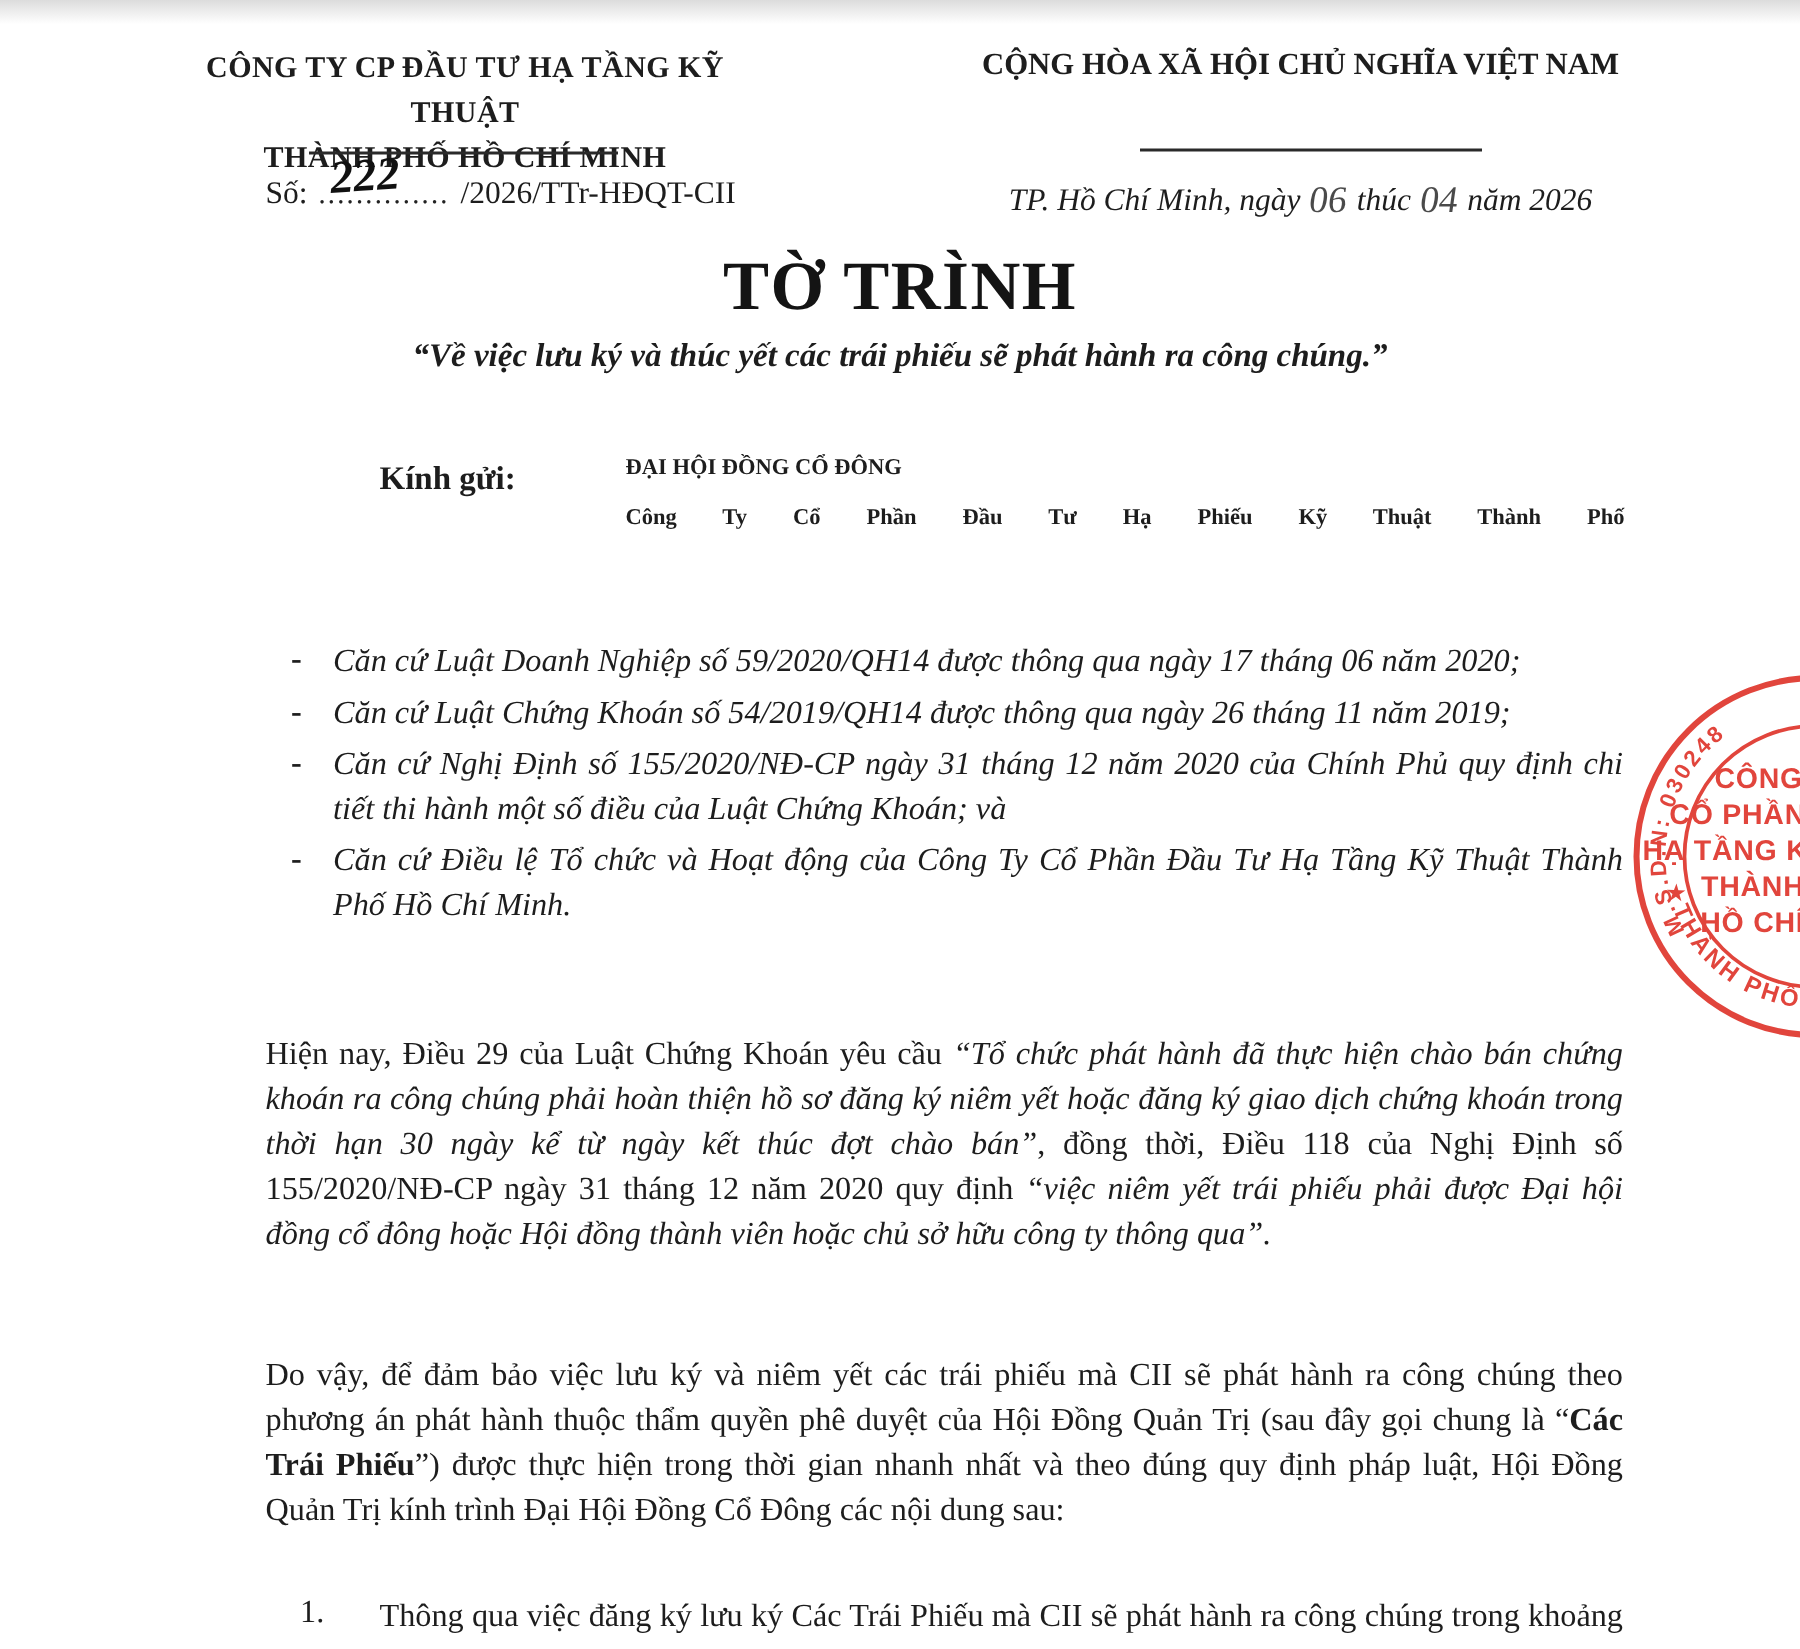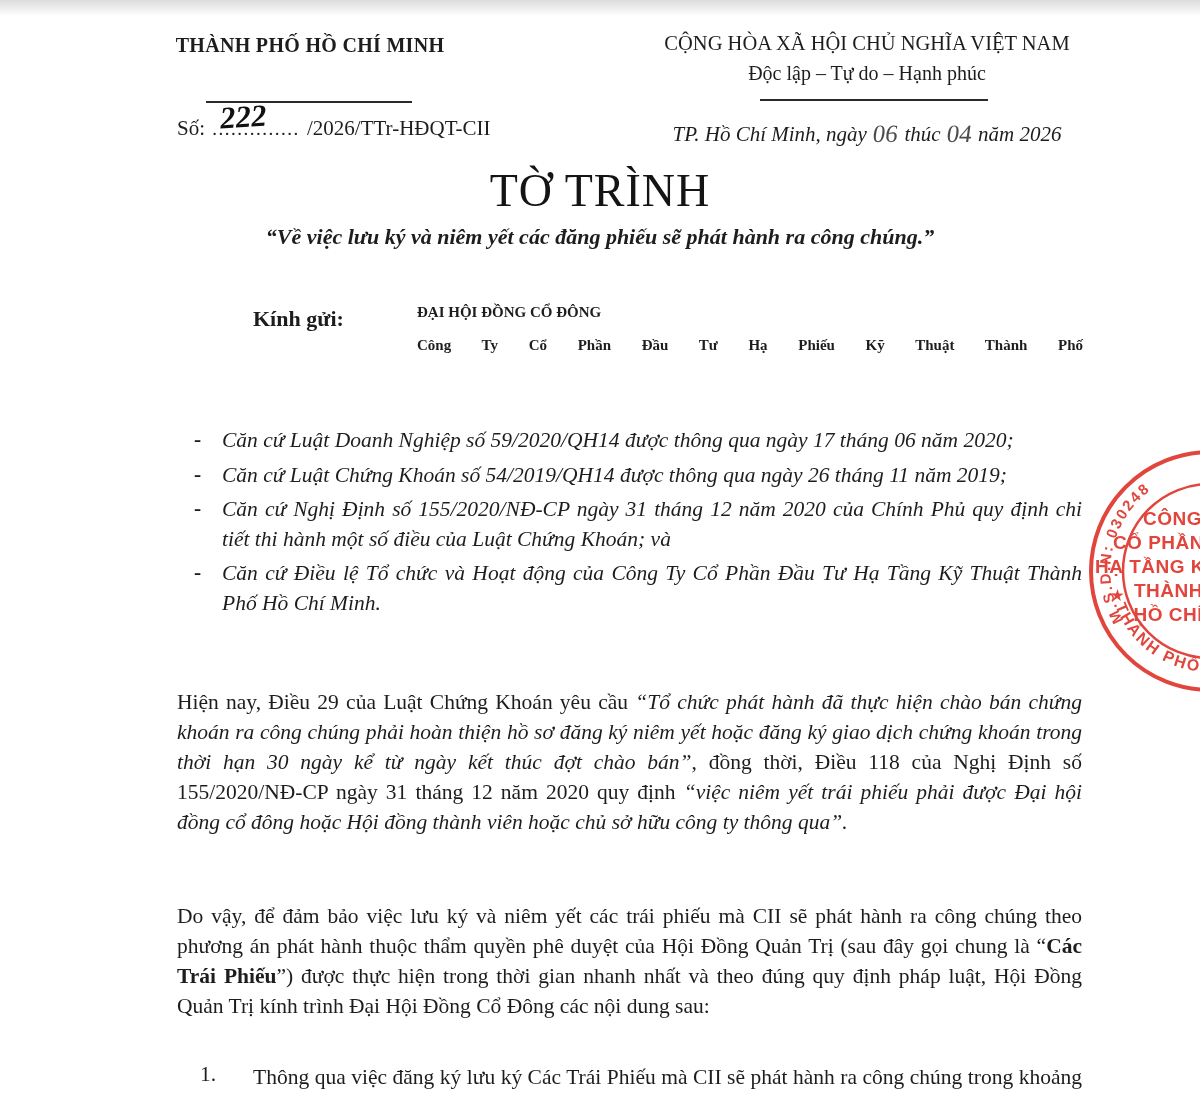--- a/index.html
+++ b/index.html
@@ -7,41 +7,41 @@
     width:1200px;height:1099px;position:relative;overflow:hidden;
     background:#ffffff;color:#1d1d1d;
     font-family:"Liberation Serif","DejaVu Serif",serif;
     -webkit-font-smoothing:antialiased;
   }
   .topband{position:absolute;top:0;left:0;width:1200px;height:16px;
     background:linear-gradient(#dcdcdc,#ffffff);}
   
   .header-left{position:absolute;left:105px;top:30px;width:410px;text-align:center;
     font-weight:bold;font-size:20px;line-height:30px;letter-spacing:.3px;}
-  .header-right{position:absolute;left:628px;top:28px;width:478px;text-align:center;font-weight:normal;}
+  .header-right{position:absolute;left:628px;top:28px;width:478px;text-align:center;font-weight:bold;}
   .header-right .l1{font-size:20.5px;line-height:30px;}
   .header-right .l2{font-size:20px;line-height:30px;}
   .rule{position:absolute;border-top:2px solid #2a2a2a;height:0;}
   .rule-left{left:206px;top:101px;width:206px;}
   .rule-right{left:760px;top:99px;width:228px;}
   
   .so-line{position:absolute;left:177px;top:116px;font-size:21px;white-space:nowrap;}
   .so-label{font-weight:normal;}
   .dotwrap{display:inline-block;position:relative;margin:0 2px;}
   .dots{font-size:19px;letter-spacing:1.5px;color:#222;}
   .hw-so{position:absolute;left:8px;top:-17px;font-size:31px;font-weight:bold;font-style:italic;
     transform:rotate(-4deg);color:#111;}
   
   .date-line{position:absolute;left:628px;top:119px;width:478px;text-align:center;
     font-style:italic;font-size:21px;white-space:nowrap;}
   .hw{display:inline-block;font-size:25px;font-style:normal;opacity:.8;
     transform:skewX(-8deg) translateY(1px);margin:0 1px;}
   
   .title{position:absolute;top:164px;left:0;width:1200px;text-align:center;
-    font-size:46px;font-weight:normal;letter-spacing:1px;color:#141414;}
+    font-size:46px;font-weight:bold;letter-spacing:1px;color:#141414;}
   .subtitle{position:absolute;top:224px;left:0;width:1200px;text-align:center;
     font-size:22px;font-weight:bold;font-style:italic;}
   
   .recipient-label{position:absolute;left:253px;top:306px;font-size:22px;font-weight:bold;}
   .recipient{position:absolute;left:417px;top:296px;width:666px;font-size:15px;
     font-weight:bold;line-height:32.5px;}
   .recipient .just{text-align:justify;text-align-last:justify;}
   
   .legal{position:absolute;left:192px;top:426px;width:890px;}
   .legal-item{position:relative;padding-left:30px;font-style:italic;font-size:21.5px;
@@ -66,27 +66,27 @@
   .stamp .rimtext{font-size:15px;letter-spacing:2px;}
   .stamp .bottomtext{font-size:16px;letter-spacing:2px;}
   .stamp .centerline{font-size:19px;letter-spacing:.5px;}
 </style>
 </head>
 <body>
 
 <div class="topband"></div>
 
 <div class="header-left">
+  <div>CÔNG TY CP ĐẦU TƯ HẠ TẦNG KỸ THUẬT</div>
   <div>THÀNH PHỐ HỒ CHÍ MINH</div>
 </div>
 <div class="rule rule-left"></div>
 
 <div class="header-right">
   <div class="l1">CỘNG HÒA XÃ HỘI CHỦ NGHĨA VIỆT NAM</div>
-  <div class="l2">Độc lập – Tự do – Hạnh phúc</div>
 </div>
 <div class="rule rule-right"></div>
 
 <div class="so-line">
   <span class="so-label">Số:</span>
   <span class="dotwrap">
     <span class="dots">..............</span>
     <span class="hw-so">222</span>
   </span>
   <span>/2026/TTr-HĐQT-CII</span>
@@ -94,21 +94,21 @@
 
 <div class="date-line">
   <span>TP. Hồ Chí Minh, ngày</span>
   <span class="hw">06</span>
   <span>thúc</span>
   <span class="hw">04</span>
   <span>năm 2026</span>
 </div>
 
 <div class="title">TỜ TRÌNH</div>
-<div class="subtitle">“Về việc lưu ký và niêm yết các đăng phiếu sẽ phát hành ra công chúng.”</div>
+<div class="subtitle">“Về việc lưu ký và thúc yết các trái phiếu sẽ phát hành ra công chúng.”</div>
 
 <div class="recipient-label">Kính gửi:</div>
 <div class="recipient">
   <div>ĐẠI HỘI ĐỒNG CỔ ĐÔNG</div>
   <div class="just">Công Ty Cổ Phần Đầu Tư Hạ Phiếu Kỹ Thuật Thành Phố</div>
 </div>
 
 <div class="legal">
   <div class="legal-item">
     <span class="marker">-</span>

